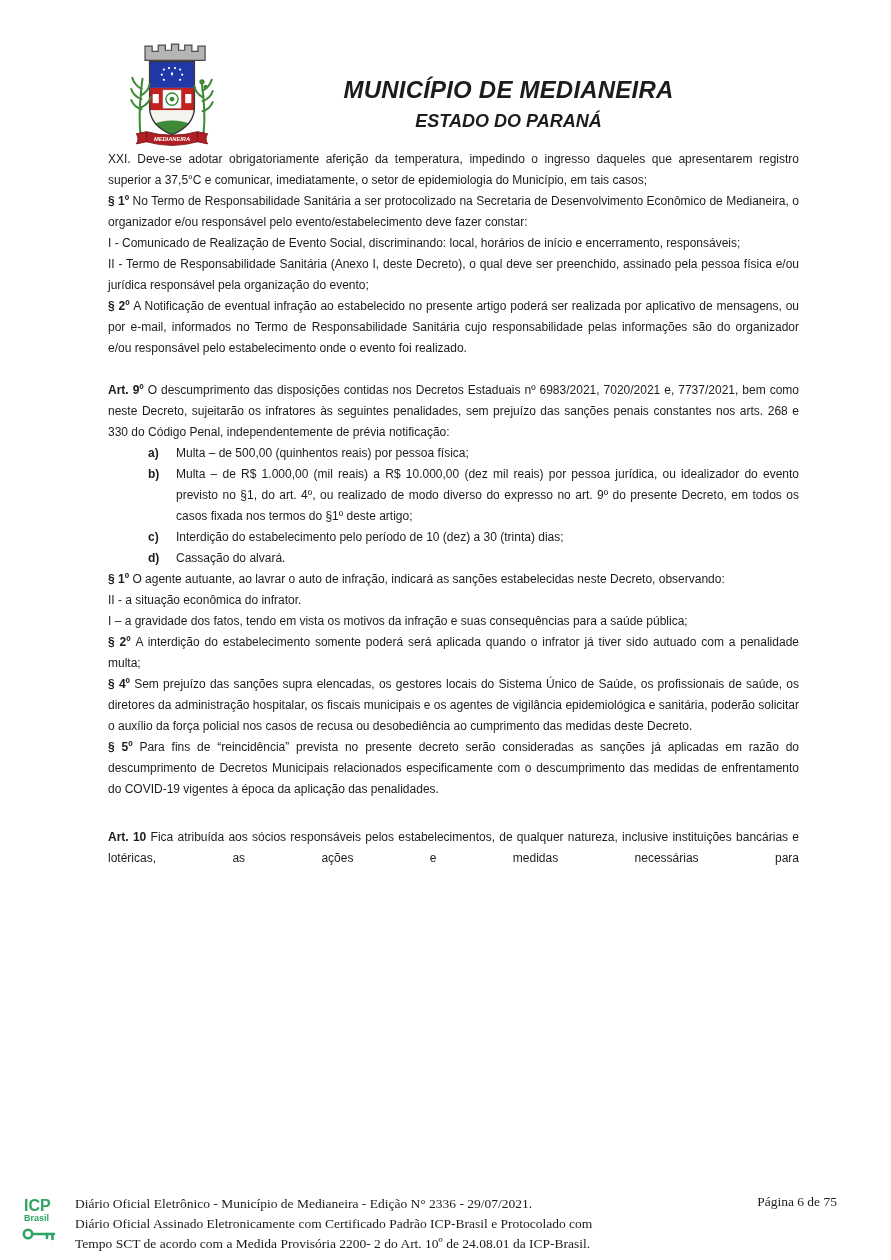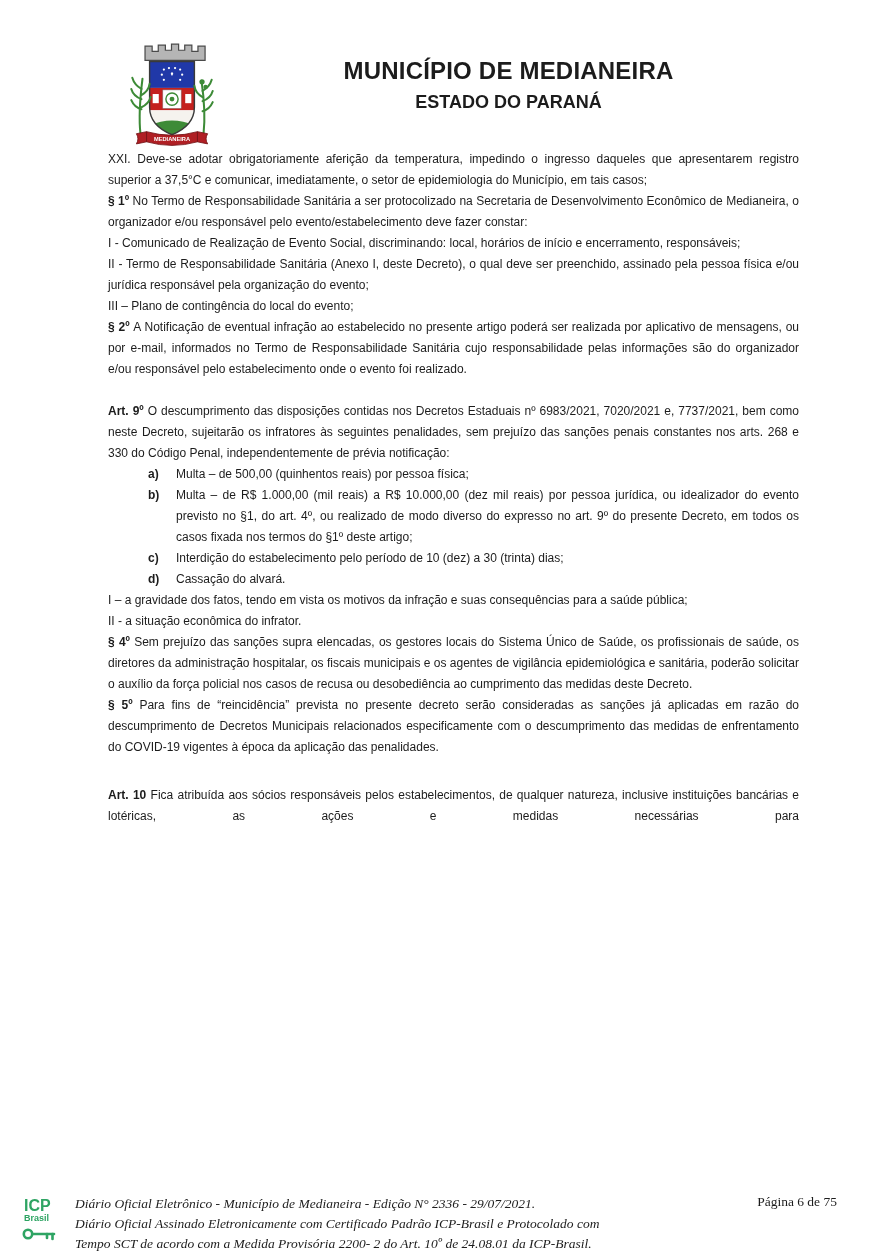--- a/index.html
+++ b/index.html
@@ -6,21 +6,21 @@
   .page{
     position:relative;
     width:891px;height:1260px;
     background:#ffffff;
     margin:0 auto;
     font-family:"Liberation Sans", sans-serif;
     color:#1c1c1c;
     overflow:hidden;
   }
   
-  .header{position:absolute;top:36px;left:118px;right:100px;display:flex;align-items:flex-start;}
+  .header{position:absolute;top:36px;left:118px;right:100px;display:flex;align-items:center;font-style:italic;}
   .coat{width:108px;height:114px;flex:0 0 auto;}
   .header-text{flex:1;text-align:center;padding-top:20px;}
   .doc-title{font-size:24px;font-weight:bold;letter-spacing:.2px;line-height:30px;}
   .doc-subtitle{font-size:18px;font-weight:bold;margin-top:5px;line-height:22px;}
   
   .doc-body{
     position:absolute;top:149px;left:108px;width:691px;
     font-size:12px;line-height:21px;text-align:justify;
   }
   .doc-body p{margin:0;}
@@ -30,21 +30,21 @@
   .doc-body p.item b.label{position:absolute;left:40px;font-weight:bold;}
   .doc-body p.justify-last{text-align-last:justify;margin-top:27px;}
   
   .footer{
     position:absolute;left:14px;right:54px;bottom:6px;
     display:flex;align-items:flex-start;
     font-family:"Liberation Serif", serif;
     font-size:13.5px;color:#1c1c1c;
   }
   .icp-logo{width:48px;height:52px;flex:0 0 auto;margin-right:13px;}
-  .footer-lines{flex:1;line-height:20px;font-style:italic;}
+  .footer-lines{flex:1;line-height:20px;}
   .page-indicator{margin-left:24px;white-space:nowrap;}
 </style>
 </head>
 <body>
 
 <div class="page">
 
   <div class="header">
     <svg class="coat" viewBox="0 0 106 112" aria-hidden="true">
 
@@ -110,29 +110,30 @@
       <div class="doc-title">MUNICÍPIO DE MEDIANEIRA</div>
       <div class="doc-subtitle">ESTADO DO PARANÁ</div>
     </div>
   </div>
 
   <div class="doc-body">
       <p class="para">XXI. Deve-se adotar obrigatoriamente aferição da temperatura, impedindo o ingresso daqueles que apresentarem registro superior a 37,5°C e comunicar, imediatamente, o setor de epidemiologia do Município, em tais casos;</p>
       <p class="para"><b class="prefix">§ 1º </b>No Termo de Responsabilidade Sanitária a ser protocolizado na Secretaria de Desenvolvimento Econômico de Medianeira, o organizador e/ou responsável pelo evento/estabelecimento deve fazer constar:</p>
       <p class="para">I - Comunicado de Realização de Evento Social, discriminando: local, horários de início e encerramento, responsáveis;</p>
       <p class="para">II - Termo de Responsabilidade Sanitária (Anexo I, deste Decreto), o qual deve ser preenchido, assinado pela pessoa física e/ou jurídica responsável pela organização do evento;</p>
-      <p class="para">III – Plano de contingência do local do evento;</p>
       <p class="para"><b class="prefix">§ 2º </b>A Notificação de eventual infração ao estabelecido no presente artigo poderá ser realizada por aplicativo de mensagens, ou por e-mail, informados no Termo de Responsabilidade Sanitária cujo responsabilidade pelas informações são do organizador e/ou responsável pelo estabelecimento onde o evento foi realizado.</p>
       <p class="para space-before"><b class="prefix">Art. 9º </b>O descumprimento das disposições contidas nos Decretos Estaduais nº 6983/2021, 7020/2021 e, 7737/2021, bem como neste Decreto, sujeitarão os infratores às seguintes penalidades, sem prejuízo das sanções penais constantes nos arts. 268 e 330 do Código Penal, independentemente de prévia notificação:</p>
       <p class="item"><b class="label">a)</b>Multa – de 500,00 (quinhentos reais) por pessoa física;</p>
       <p class="item"><b class="label">b)</b>Multa – de R$ 1.000,00 (mil reais) a R$ 10.000,00 (dez mil reais) por pessoa jurídica, ou idealizador do evento previsto no §1, do art. 4º, ou realizado de modo diverso do expresso no art. 9º do presente Decreto, em todos os casos fixada nos termos do §1º deste artigo;</p>
       <p class="item"><b class="label">c)</b>Interdição do estabelecimento pelo período de 10 (dez) a 30 (trinta) dias;</p>
       <p class="item"><b class="label">d)</b>Cassação do alvará.</p>
+      <p class="para"><b class="prefix">§ 1º </b>O agente autuante, ao lavrar o auto de infração, indicará as sanções estabelecidas neste Decreto, observando:</p>
+      <p class="para">II - a situação econômica do infrator.</p>
       <p class="para">I – a gravidade dos fatos, tendo em vista os motivos da infração e suas consequências para a saúde pública;</p>
-      <p class="para">II - a situação econômica do infrator.</p>
+      <p class="para"><b class="prefix">§ 2º </b>A interdição do estabelecimento somente poderá será aplicada quando o infrator já tiver sido autuado com a penalidade multa;</p>
       <p class="para"><b class="prefix">§ 4º </b>Sem prejuízo das sanções supra elencadas, os gestores locais do Sistema Único de Saúde, os profissionais de saúde, os diretores da administração hospitalar, os fiscais municipais e os agentes de vigilância epidemiológica e sanitária, poderão solicitar o auxílio da força policial nos casos de recusa ou desobediência ao cumprimento das medidas deste Decreto.</p>
       <p class="para"><b class="prefix">§ 5º </b>Para fins de “reincidência” prevista no presente decreto serão consideradas as sanções já aplicadas em razão do descumprimento de Decretos Municipais relacionados especificamente com o descumprimento das medidas de enfrentamento do COVID-19 vigentes à época da aplicação das penalidades.</p>
       <p class="para space-before justify-last"><b class="prefix">Art. 10 </b>Fica atribuída aos sócios responsáveis pelos estabelecimentos, de qualquer natureza, inclusive instituições bancárias e lotéricas, as ações e medidas necessárias para</p>
     </div>
 
   <div class="footer">
     <svg class="icp-logo" viewBox="0 0 48 52" aria-hidden="true">
       <text x="10" y="17" font-size="16" font-weight="bold" font-family="Liberation Sans, sans-serif" fill="#2ea463">ICP</text>
       <text x="10" y="27" font-size="9" font-weight="bold" font-family="Liberation Sans, sans-serif" fill="#2ea463">Brasil</text>
 

